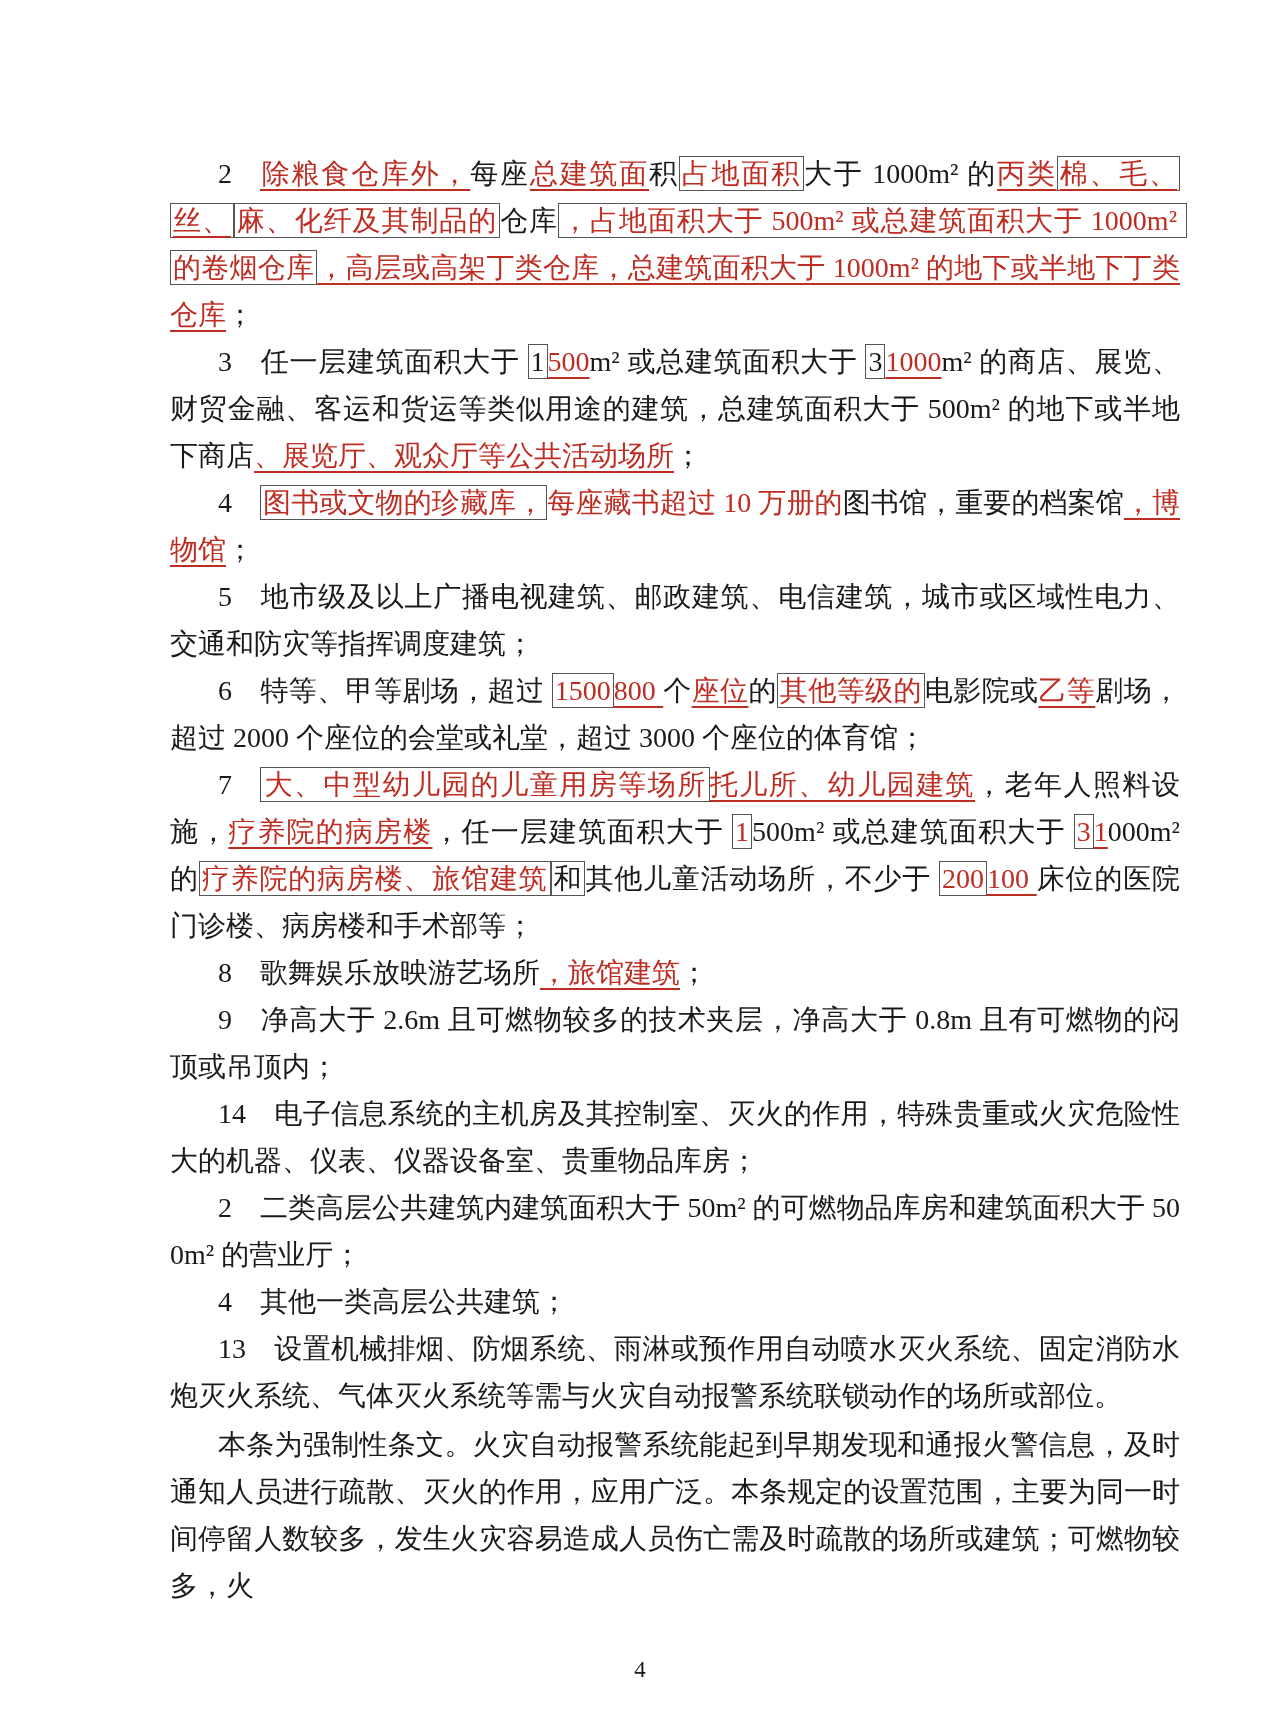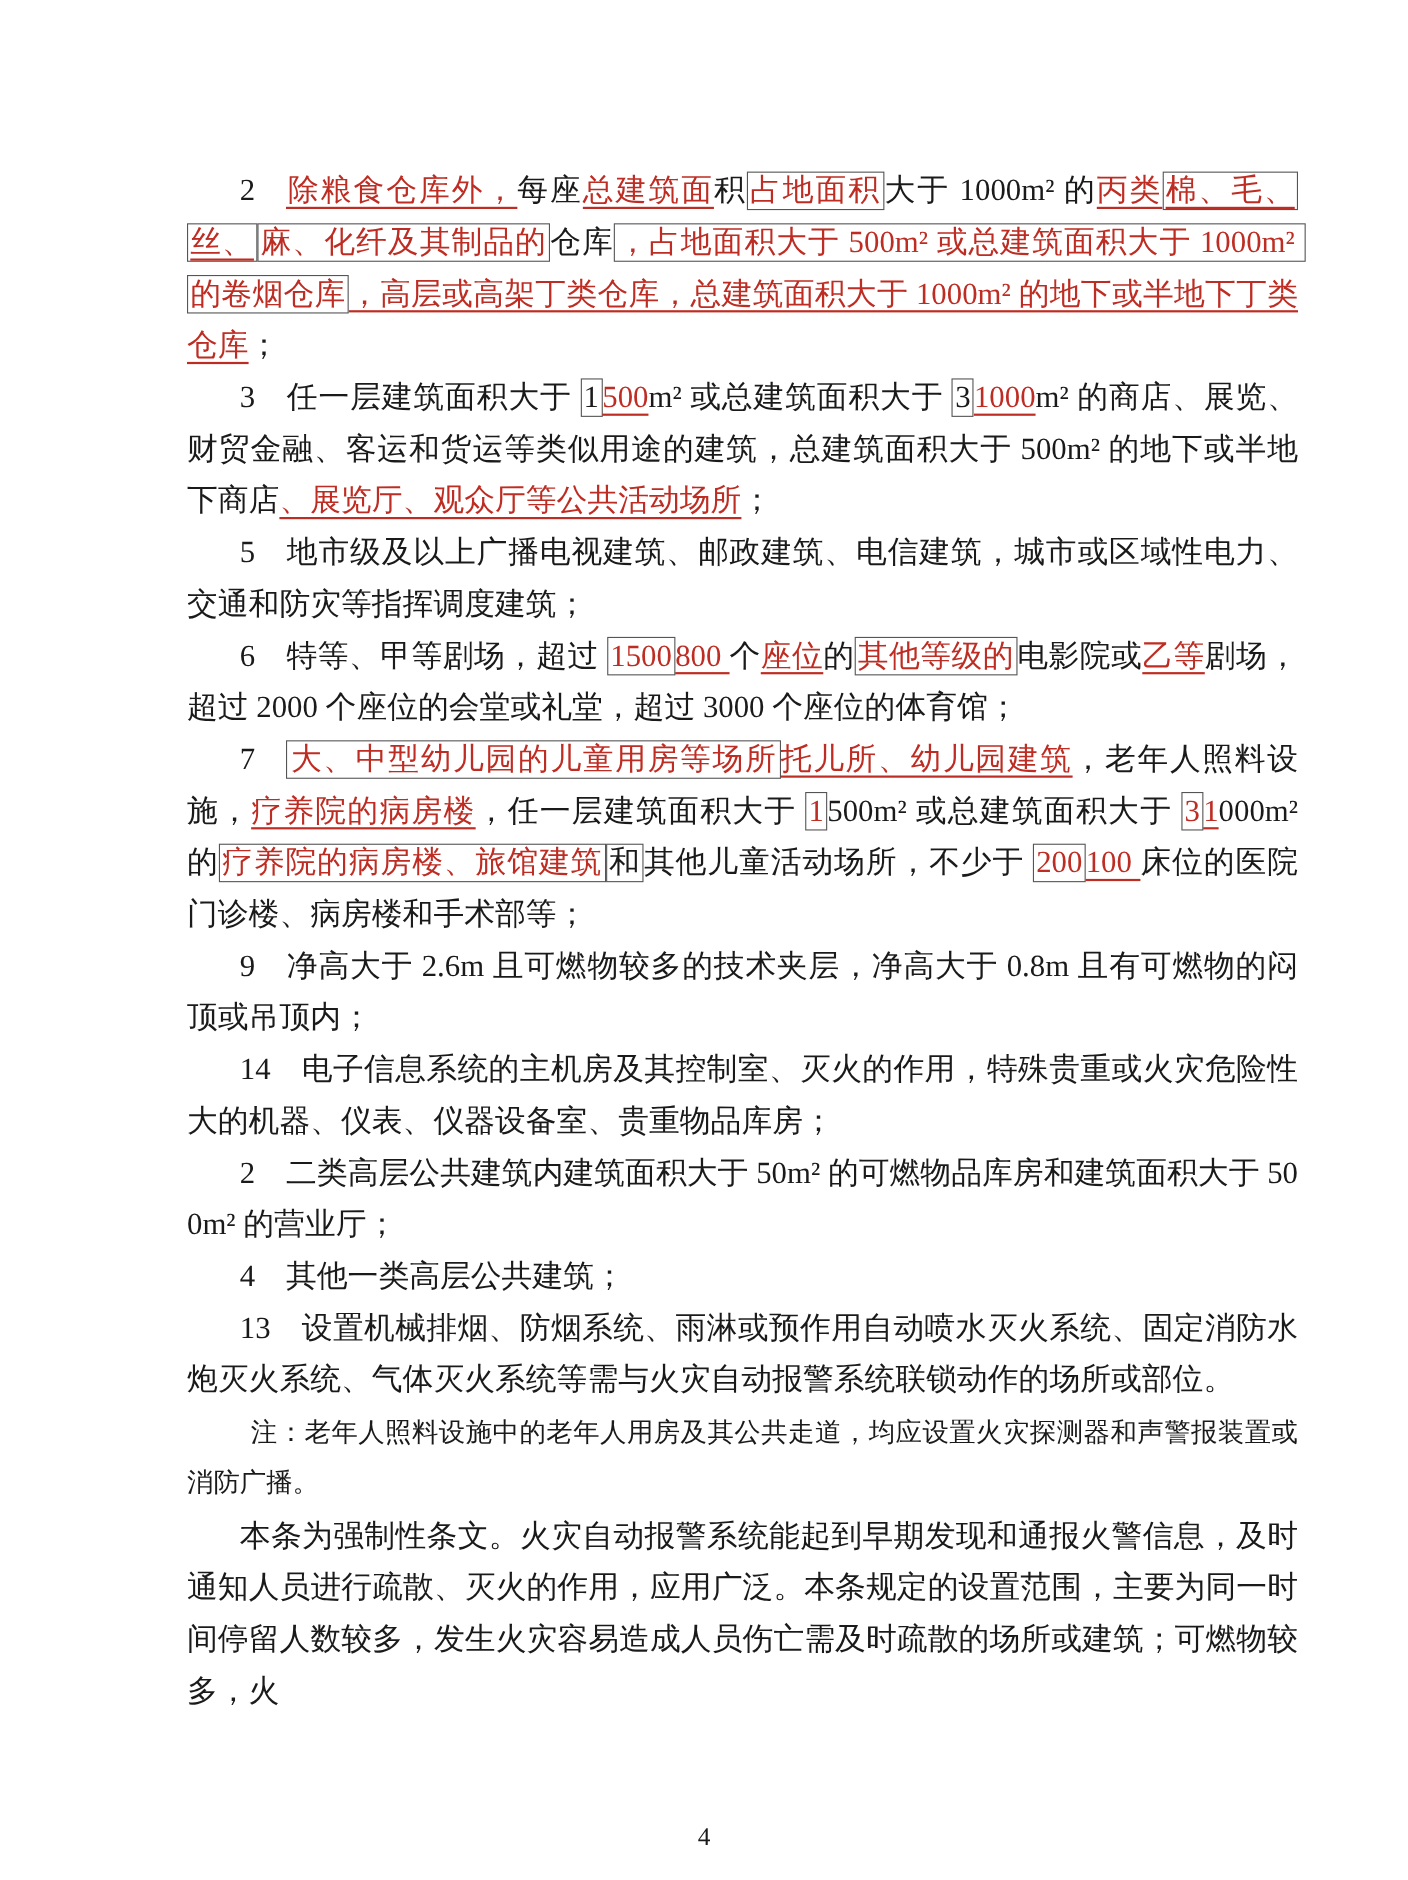--- a/index.html
+++ b/index.html
@@ -85,25 +85,26 @@
     color:var(--ink);
   }
 </style>
 </head>
 <body style="background: rgb(255, 255, 255);">
 
 <div class="page">
   <div id="doc-body">
       <p class="para para-item"><span class="run run-k">2  </span><span class="run run-i">除粮食仓库外，</span><span class="run run-k">每座</span><span class="run run-i">总建筑面</span><span class="run run-k">积</span><span class="run run-x">占地面积</span><span class="run run-k">大于 1000m² 的</span><span class="run run-i">丙类</span><span class="run run-xi">棉、毛、丝、</span><span class="run run-x">麻、化纤及其制品的</span><span class="run run-k">仓库</span><span class="run run-x">，占地面积大于 500m² 或总建筑面积大于 1000m² 的卷烟仓库</span><span class="run run-i">，高层或高架丁类仓库，总建筑面积大于 1000m² 的地下或半地下丁类仓库</span><span class="run run-k">；</span></p>
       <p class="para para-item"><span class="run run-k">3  </span><span class="run run-k">任一层建筑面积大于 </span><span class="run run-xk">1</span><span class="run run-i">500</span><span class="run run-k">m² 或总建筑面积大于 </span><span class="run run-xk">3</span><span class="run run-i">1000</span><span class="run run-k">m² 的商店、展览、财贸金融、客运和货运等类似用途的建筑，总建筑面积大于 500m² 的地下或半地下商店</span><span class="run run-i">、展览厅、观众厅等公共活动场所</span><span class="run run-k">；</span></p>
+      <p class="para para-item"><span class="run run-k">4  </span><span class="run run-x">图书或文物的珍藏库，</span><span class="run run-r">每座藏书超过 10 万册的</span><span class="run run-k">图书馆，重要的档案馆</span><span class="run run-i">，博物馆</span><span class="run run-k">；</span></p>
       <p class="para para-item"><span class="run run-k">5  </span><span class="run run-k">地市级及以上广播电视建筑、邮政建筑、电信建筑，城市或区域性电力、交通和防灾等指挥调度建筑；</span></p>
       <p class="para para-item"><span class="run run-k">6  </span><span class="run run-k">特等、甲等剧场，超过 </span><span class="run run-x">1500</span><span class="run run-i">800&nbsp;</span><span class="run run-k">个</span><span class="run run-i">座位</span><span class="run run-k">的</span><span class="run run-x">其他等级的</span><span class="run run-k">电影院或</span><span class="run run-i">乙等</span><span class="run run-k">剧场，超过 2000 个座位的会堂或礼堂，超过 3000 个座位的体育馆；</span></p>
       <p class="para para-item"><span class="run run-k">7  </span><span class="run run-x">大、中型幼儿园的儿童用房等场所</span><span class="run run-i">托儿所、幼儿园建筑</span><span class="run run-k">，老年人照料设施，</span><span class="run run-i">疗养院的病房楼</span><span class="run run-k">，任一层建筑面积大于 </span><span class="run run-x">1</span><span class="run run-k">500m² 或总建筑面积大于 </span><span class="run run-x">3</span><span class="run run-i">1</span><span class="run run-k">000m² 的</span><span class="run run-x">疗养院的病房楼、旅馆建筑</span><span class="run run-xk">和</span><span class="run run-k">其他儿童活动场所，不少于 </span><span class="run run-x">200</span><span class="run run-i">100&nbsp;</span><span class="run run-k">床位的医院门诊楼、病房楼和手术部等；</span></p>
+      <p class="para para-item"><span class="run run-k">8  </span><span class="run run-k">歌舞娱乐放映游艺场所</span><span class="run run-i">，旅馆建筑</span><span class="run run-k">；</span></p>
       <p class="para para-item"><span class="run run-k">9  </span><span class="run run-k">净高大于 2.6m 且可燃物较多的技术夹层，净高大于 0.8m 且有可燃物的闷顶或吊顶内；</span></p>
       <p class="para para-item"><span class="run run-k">14  </span><span class="run run-k">电子信息系统的主机房及其控制室、灭火的作用，特殊贵重或火灾危险性大的机器、仪表、仪器设备室、贵重物品库房；</span></p>
       <p class="para para-item"><span class="run run-k">2  </span><span class="run run-k">二类高层公共建筑内建筑面积大于 50m² 的可燃物品库房和建筑面积大于 500m² 的营业厅；</span></p>
       <p class="para para-item"><span class="run run-k">4  </span><span class="run run-k">其他一类高层公共建筑；</span></p>
       <p class="para para-item"><span class="run run-k">13  </span><span class="run run-k">设置机械排烟、防烟系统、雨淋或预作用自动喷水灭火系统、固定消防水炮灭火系统、气体灭火系统等需与火灾自动报警系统联锁动作的场所或部位。</span></p>
-      <p class="para para-note"><span class="run run-k">注：老年人照料设施中的老年人用房及其公共走道，均应设置火灾探测器和声警报装置或消防广播。</span></p>
       <p class="para para-body"><span class="run run-k">本条为强制性条文。火灾自动报警系统能起到早期发现和通报火警信息，及时通知人员进行疏散、灭火的作用，应用广泛。本条规定的设置范围，主要为同一时间停留人数较多，发生火灾容易造成人员伤亡需及时疏散的场所或建筑；可燃物较多，火</span></p>
     </div>
   <div class="page-number">4</div>
 </div>
 
 </body></html>

